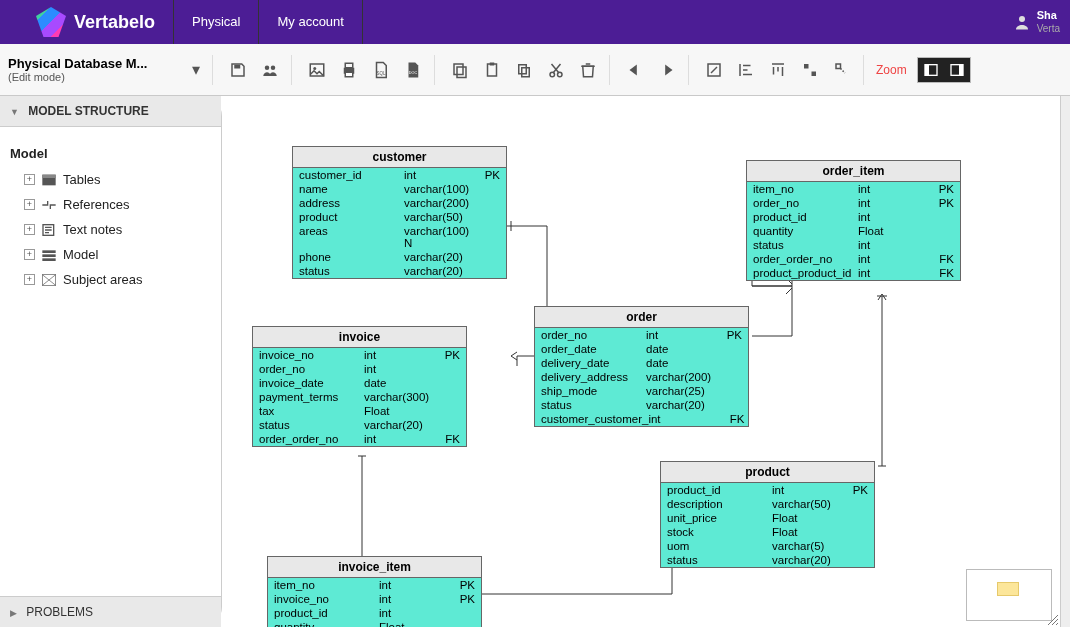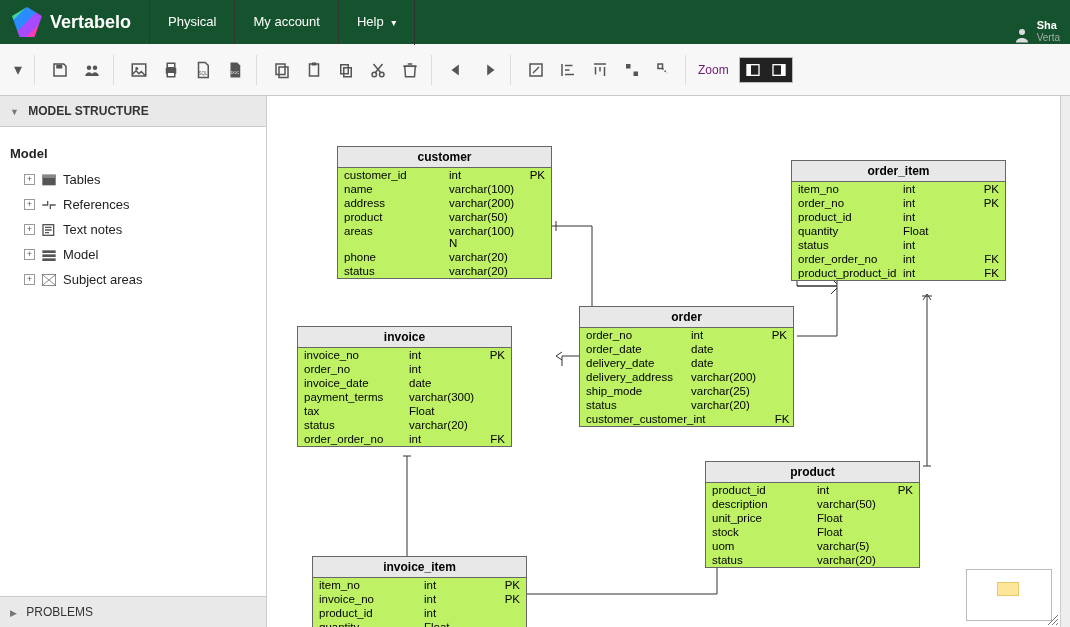--- a/index.html
+++ b/index.html
@@ -1,39 +1,39 @@
 <!DOCTYPE html>
 <html><head>
 <meta charset="utf-8">
 <style>
 * { margin: 0; padding: 0; box-sizing: border-box; font-family: Arial, Helvetica, sans-serif; }
 html, body { width: 1070px; height: 627px; overflow: hidden; background: #fff; }
 
 
 .header {
-  height: 44px; background: #14532d; color: #fff;
-  display: flex; align-items: stretch;
+  height: 44px; background: #4c1d95; color: #fff;
+  display: flex; align-items: stretch; padding-left: 24px;
 }
 .logo {
   display: flex; align-items: center; padding: 0 18px 0 12px;
   border-right: 1px solid #333;
 }
 .logo-mark {
   width: 30px; height: 30px; margin-right: 8px;
   background: linear-gradient(135deg,#3fd0a0 0 25%,#2b8cff 25% 50%,#a84aff 50% 75%,#ff3bb3 75% 100%);
   clip-path: polygon(50% 0,100% 30%,75% 100%,25% 100%,0 30%);
 }
 .nav { display: flex; align-items: center; }
 .nav-item {
   padding: 0 18px; line-height: 44px; font-size: 13px;
   border-right: 1px solid #333; cursor: pointer;
 }
 .nav-item .caret { font-size: 10px; margin-left: 4px; }
 .user-area {
-  margin-left: auto; display: flex; align-items: flex-end;
+  margin-left: auto; display: flex; align-items: center;
   padding: 0 10px; font-size: 11px; line-height: 1.2;
 }
 .user-area .uicon { width: 18px; height: 18px; margin-right: 6px; }
 .user-area .small { color: #aaa; font-size: 10px; }
 
 
 .subbar {
   height: 52px; border-bottom: 1px solid #c9c9c9;
   display: flex; align-items: center; padding: 0 8px;
   background: #f7f7f7;
@@ -44,38 +44,38 @@
 .drop-caret { margin: 0 6px; color: #555; cursor: pointer; }
 
 .tb-group { display: flex; align-items: center; gap: 2px; margin-left: 4px; }
 .tb-sep { width: 1px; height: 30px; background: #ddd; margin: 0 6px; }
 .tb-btn {
   width: 30px; height: 30px; display: flex; align-items: center; justify-content: center;
   color: #555; cursor: pointer; font-size: 16px;
 }
 .tb-btn svg { width: 18px; height: 18px; fill: #555; }
 .tb-btn.big svg { width: 22px; height: 22px; }
-.zoom-label { font-size: 12px; color: #701a75; margin: 16px 6px; }
+.zoom-label { font-size: 12px; color: #ef4444; margin: 16px 6px; }
 .layout-toggle {
   display: flex; border: 1px solid #bbb; margin-left: 4px;
 }
 .layout-toggle > div {
   width: 26px; height: 24px; display: flex; align-items: center; justify-content: center;
   cursor: pointer;
 }
 .layout-toggle > div.active { background: #222; }
 .layout-toggle svg { width: 16px; height: 16px; }
 
 
 .main { display: flex; height: calc(627px - 44px - 52px); }
 
 
 .leftpanel {
-  width: 267px; border-right: 1px solid #ccc; background: #fff;
-  display: flex; flex-direction: column;
+  width: 222px; border-right: 1px solid #ccc; background: #fff;
+  display: flex; flex-direction: column; border-radius: 20px;
 }
 .panel-header, .panel-footer {
   background: #e9e9e9; padding: 8px 10px; font-size: 12px; font-weight: bold;
   color: #333; border-bottom: 1px solid #ccc; cursor: pointer;
 }
 .panel-footer { margin-top: auto; border-top: 1px solid #ccc; border-bottom: none; font-weight: normal; }
 .panel-header .tri, .panel-footer .tri { font-size: 9px; margin-right: 6px; color: #777; }
 .tree { padding: 15px 6px; font-size: 13px; color: #222; }
 .tree-root { font-weight: bold; padding: 4px 4px 6px; }
 .tree-item {
@@ -104,21 +104,21 @@
 .canvas {
   position: absolute; left: 0; top: 0; right: 0; bottom: 0;
   background: #fff;
 }
 svg.diagram { position: absolute; left: 0; top: 0; }
 
 
 .entity {
   position: absolute; font-size: 12px;
   border: 1px solid #666;
-  background: #bef264;
+  background: #5eead4;
 }
 .entity .ehead {
   background: #e8e8e8; text-align: center; font-weight: bold;
   padding: 3px 0; border-bottom: 1px solid #666;
 }
 .entity .erow {
   display: grid; grid-template-columns: 1fr 72px 24px;
   padding: 1px 6px; font-size: 11.5px;
 }
 .entity .erow .c3 { text-align: right; }
@@ -146,38 +146,38 @@
 <body>
 
 <div class="header">
   <div class="logo">
     <div class="logo-mark"></div>
     <span style="font-size:18px;font-weight:bold">Vertabelo</span>
   </div>
   <div class="nav">
     <div class="nav-item">Physical</div>
     <div class="nav-item">My account</div>
-    <div class="nav-item">
-      <span>Help</span>
-      <span class="caret">▾</span>
-    </div>
   </div>
   <div class="user-area">
     <svg class="uicon" viewBox="0 0 24 24">
         <circle cx="12" cy="8" r="4" fill="#ddd"></circle>
         <path d="M4 22c0-4 4-6 8-6s8 2 8 6" fill="#ddd"></path>
       </svg>
     <div>
       <div style="font-weight:bold">Sha</div>
       <div class="small">Verta</div>
     </div>
   </div>
 </div>
 
 <div class="subbar">
+  <div class="doc-title-block">
+    <div class="doc-title">Physical Database M...</div>
+    <div class="doc-sub">(Edit mode)</div>
+  </div>
   <span class="drop-caret">▾</span>
 
   <div class="tb-sep"></div>
   <div class="tb-group">
     <div class="tb-btn">
         <svg viewBox="0 0 24 24">
           <path d="M4 4h13l3 3v13H4z" fill="none" stroke="#555" stroke-width="2"></path>
           <rect x="7" y="5" width="8" height="5" fill="#555"></rect>
         </svg>
       </div>

